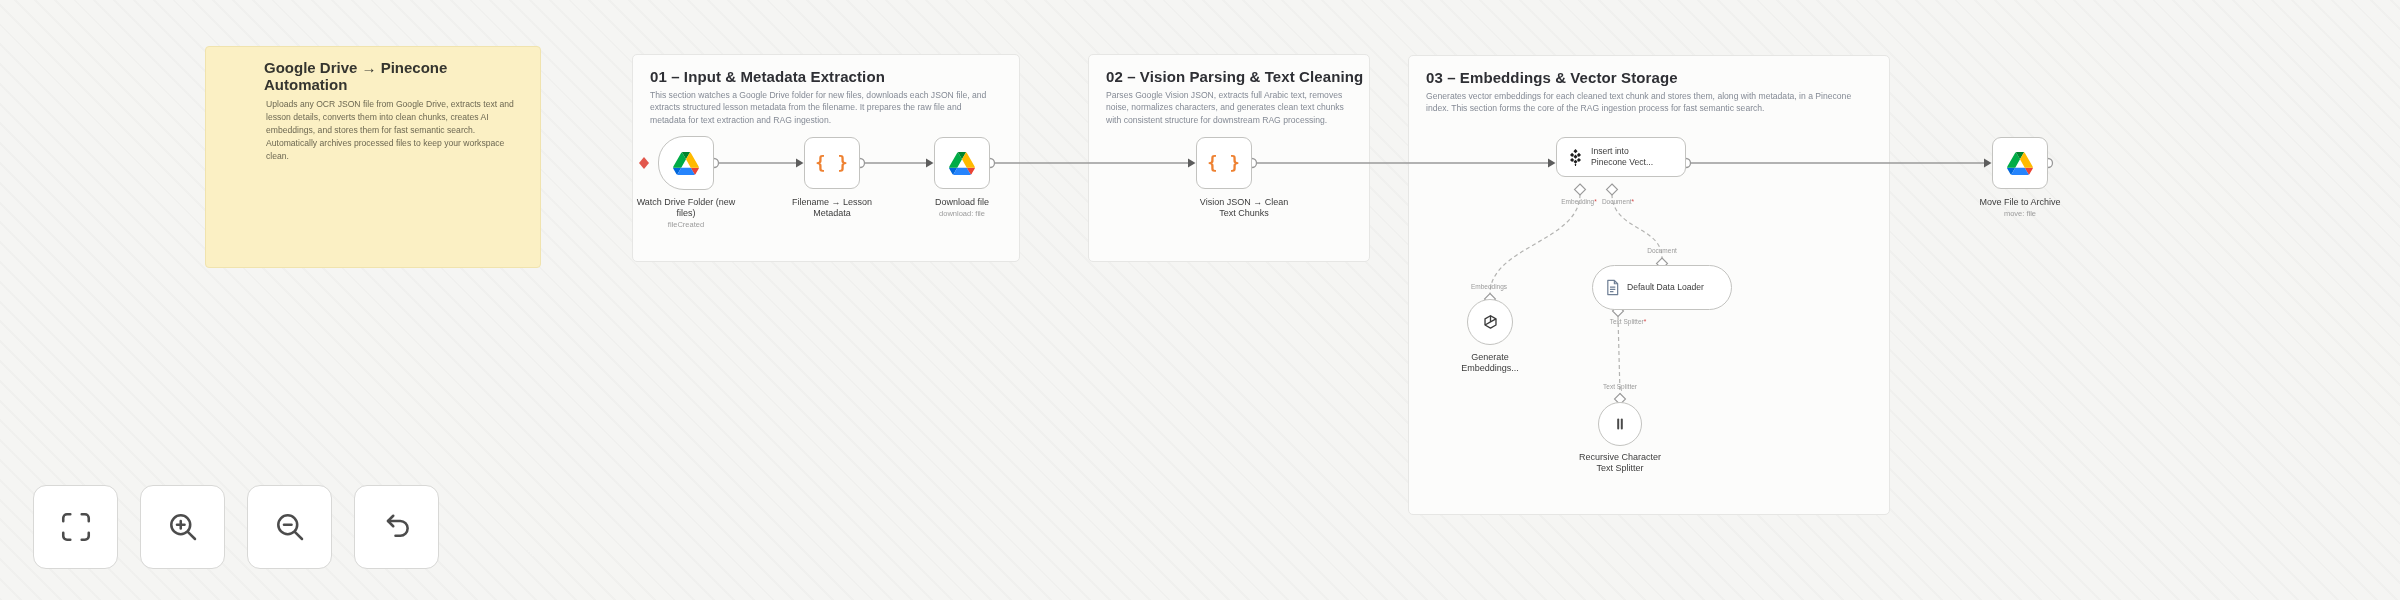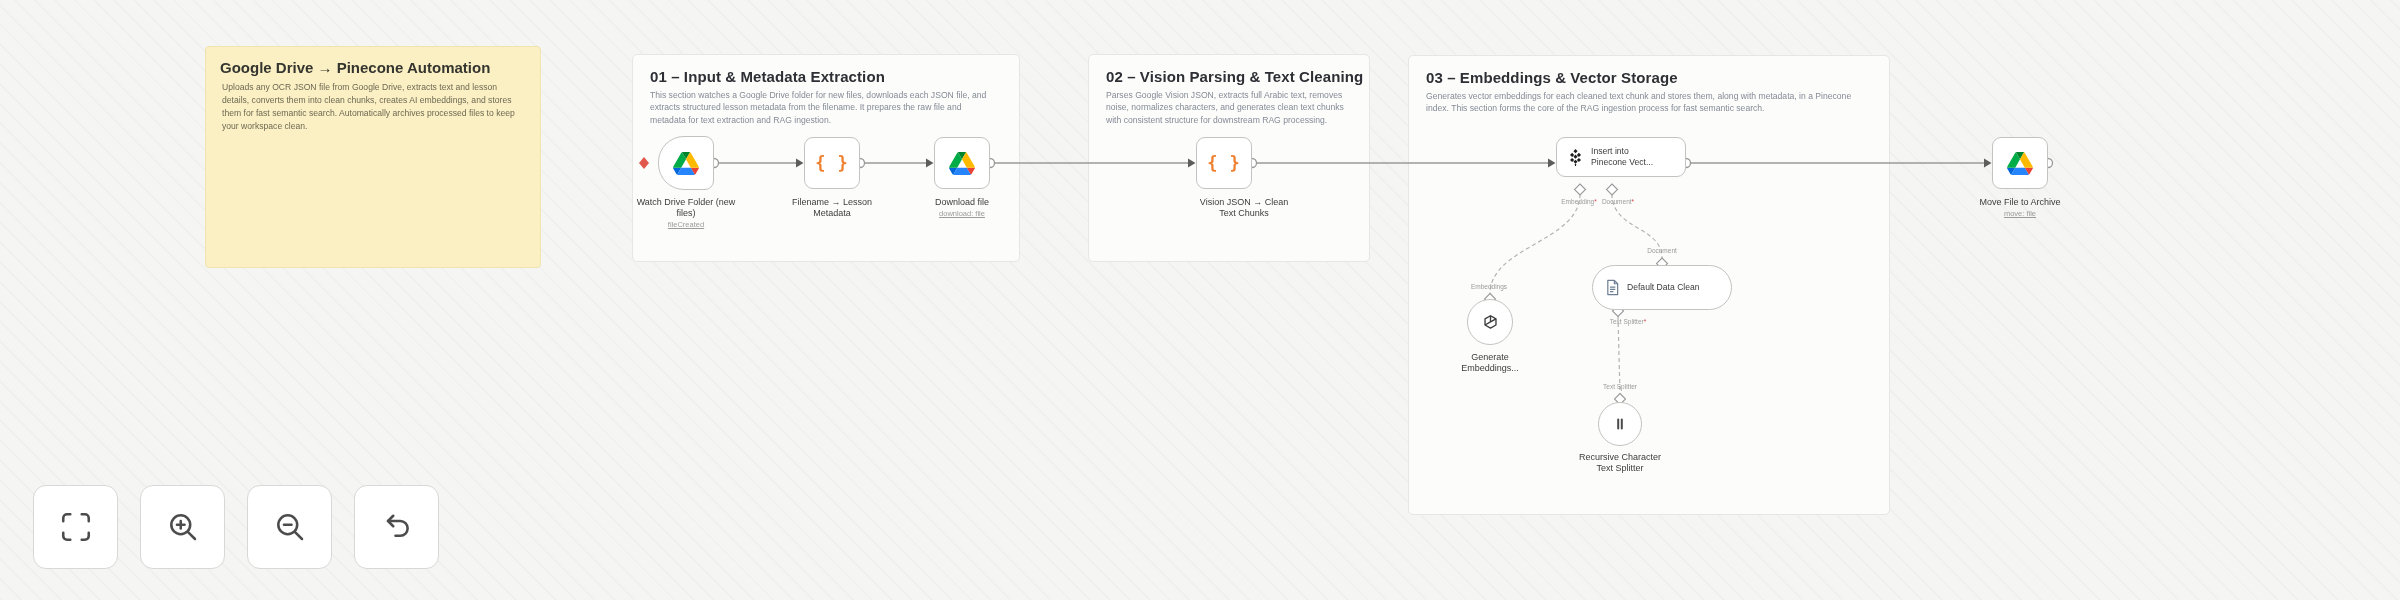--- a/index.html
+++ b/index.html
@@ -15,21 +15,21 @@
   
   .panel {
     position:absolute; background:#fcfcfb; border:1px solid #e6e6e4; border-radius:5px;
   }
   .panel h2 { font-size:15px; font-weight:bold; color:#2e2f34; margin:13px 0 4px 17px; letter-spacing:.1px; }
   .panel p  { font-size:8.6px; line-height:1.45; color:#848a95; margin:0 20px 0 17px; }
 
   
   .sticky {
     position:absolute; left:205px; top:46px; width:336px; height:222px;
-    background:#fbf0c4; border:1px solid #f0e3ae; border-radius:4px;
+    background:#fbf0c4; border:1px solid #f0e3ae; border-radius:4px;padding-left:44px;
   }
   .sticky h1 { font-size:15px; font-weight:bold; color:#35352f; margin:12px 14px 5px 14px; }
   .sticky p  { font-size:8.6px; line-height:1.5; color:#6d6852; margin:0 16px; }
 
   
   svg.wires { position:absolute; left:0; top:0; width:2400px; height:600px; pointer-events:none; }
 
   
   .node {
     position:absolute; background:#fff; border:1px solid #c3c3c0; border-radius:9px;
@@ -40,21 +40,21 @@
   .node.round { border-radius:50%; }
   .node.pill  { border-radius:23px; justify-content:flex-start; padding-left:12px; gap:7px; }
 
   .node-text { font-size:8.6px; line-height:1.25; color:#3b3b3b; font-weight:500; }
 
   .code-glyph { font-size:17px; font-weight:bold; color:#ee8131; letter-spacing:1px; font-family:"DejaVu Sans Mono", monospace; }
 
   
   .nlabel { position:absolute; transform:translateX(-50%); text-align:center;
             font-size:9px; line-height:1.22; color:#3c3c3c; font-weight:500; }
-  .nlabel .sub { display:block; font-size:7.5px; color:#9c9c9c; font-weight:400; margin-top:1px;text-decoration:underline; }
+  .nlabel .sub { display:block; font-size:7.5px; color:#9c9c9c; font-weight:400; margin-top:1px; }
   .tiny { position:absolute; transform:translateX(-50%); font-size:6.5px; color:#9a9a9a; white-space:nowrap; }
   .tiny .star { color:#d64545; }
   .ital { font-style:normal; }
 
   
   .toolbar { position:absolute; left:33px; top:485px; display:flex; gap:22px; }
   .tbtn {
     width:85px; height:84px; background:#fff; border:1.5px solid #d8d8d6; border-radius:13px;
     display:flex; align-items:center; justify-content:center; cursor:pointer;
   }
@@ -232,21 +232,21 @@
     <span>Document</span>
   </div>
   <div class="node pill" style="left:1592px; top:265px; width:140px; height:45px;">
     <svg width="15" height="17" viewBox="0 0 16 18">
       <g stroke="#6f7f95" stroke-width="1.3" fill="none" stroke-linejoin="round">
         <path d="M3 1.5 H10 L13.5 5 V16.5 H3 Z"></path>
         <path d="M10 1.5 V5 H13.5"></path>
         <path d="M5.3 8.5 H11 M5.3 11 H11 M5.3 13.5 H9"></path>
       </g>
     </svg>
-    <span class="node-text">Default Data Clean</span>
+    <span class="node-text">Default Data Loader</span>
   </div>
   <div class="tiny" style="left:1628px; top:318px;">
     <span>Text Splitter</span><span class="star">*</span>
   </div>
 
   <div class="tiny" style="left:1620px; top:383px;">
     <span>Text Splitter</span>
   </div>
   <div class="node round" style="left:1598px; top:402px; width:44px; height:44px;">
     <svg width="14" height="16" viewBox="0 0 14 16">

